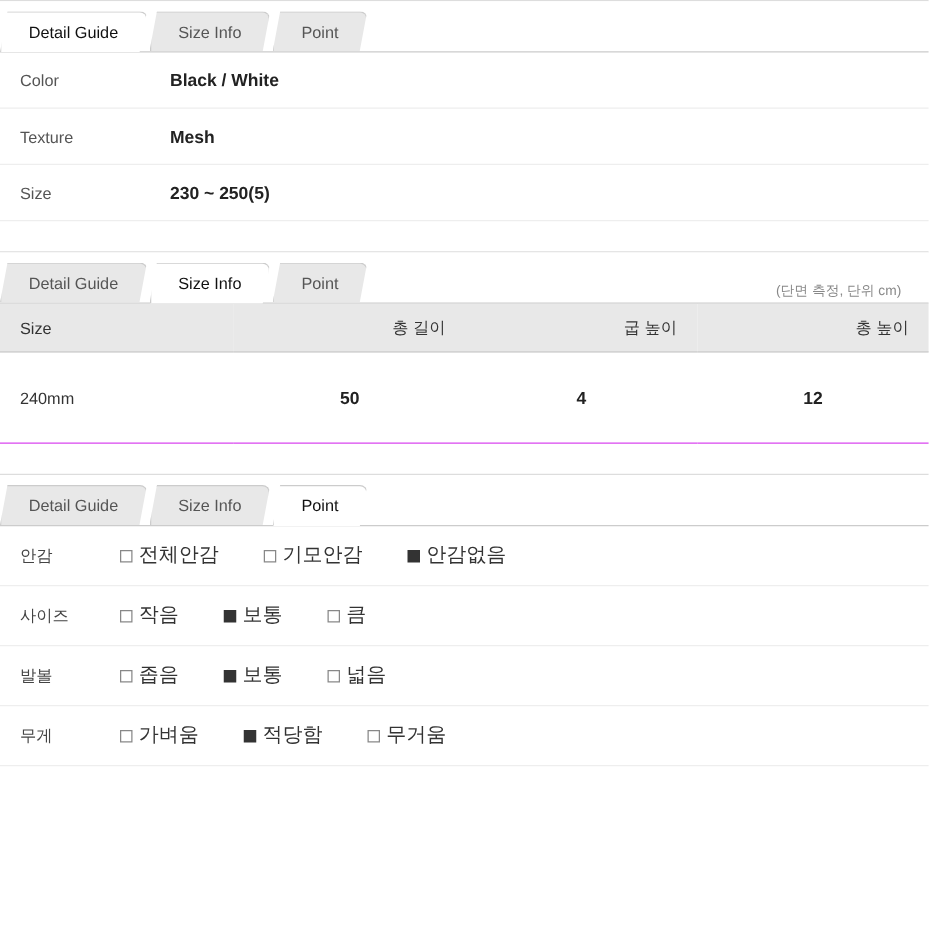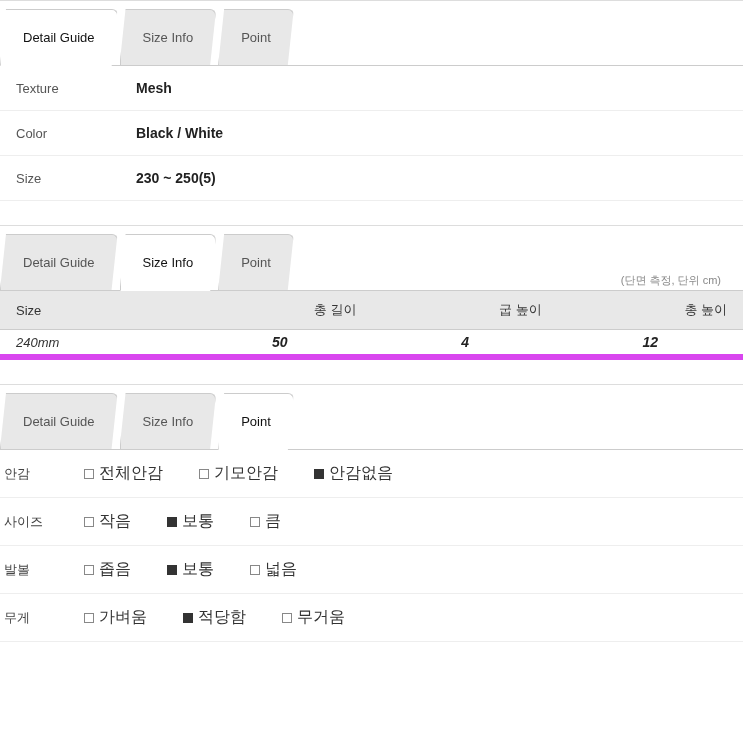--- a/index.html
+++ b/index.html
@@ -20,21 +20,21 @@
 
     
     .tabs {
       display: flex;
       align-items: flex-end;
       border-bottom: 1px solid #ccc;
       padding-top: 8px;
       background: #fff;
     }
     .tab {
-      padding: 20px 22px;
+      padding: 8px 22px;
       font-size: 13px;
       color: #555;
       cursor: pointer;
       position: relative;
       background: #e8e8e8;
       border-radius: 6px 6px 0 0;
       margin-right: 2px;
       border: 1px solid #ccc;
       border-bottom: none;
       clip-path: polygon(6px 0%, 100% 0%, calc(100% - 6px) 100%, 0% 100%);
@@ -88,45 +88,44 @@
       font-size: 13px;
       font-weight: 500;
       color: #333;
       text-align: right;
       border-bottom: 1px solid #ccc;
     }
     .size-table thead th:first-child {
       text-align: left;
     }
     .size-table tbody td {
-      padding: 4px 16px;
+      padding: 28px 16px;
       text-align: center;
-      border-bottom: 6px solid #d946ef;
+      border-bottom: 1px solid #d946ef;
       font-size: 14px;
-      font-style: italic;
     }
     .size-table tbody td:first-child {
       text-align: left;
       font-size: 13px;
       color: #333;
     }
     .size-table tbody td.bold {
       font-weight: 700;
     }
 
     
     .point-table {
       width: 100%;
       border-collapse: collapse;
     }
     .point-table tr {
       border-bottom: 1px solid #eee;
     }
     .point-table td {
-      padding: 13px 4px;
+      padding: 13px 16px;
       font-size: 13px;
       vertical-align: middle;
     }
     .point-table .pt-label {
       width: 80px;
       color: #444;
       font-size: 13px;
     }
     .point-table .pt-options {
       display: flex;
@@ -168,26 +167,26 @@
     <div class="tab">
       <span>Size Info</span>
     </div>
     <div class="tab">
       <span>Point</span>
     </div>
   </div>
   <table class="info-table">
     <tbody>
       <tr>
+        <td class="label-cell">Color</td>
+        <td class="value-cell">Black / White</td>
+      </tr>
+      <tr>
         <td class="label-cell">Texture</td>
         <td class="value-cell">Mesh</td>
-      </tr>
-      <tr>
-        <td class="label-cell">Color</td>
-        <td class="value-cell">Black / White</td>
       </tr>
       <tr>
         <td class="label-cell">Size</td>
         <td class="value-cell">230 ~ 250(5)</td>
       </tr>
     </tbody>
   </table>
 </div>
 
 <div class="spacer"></div>

